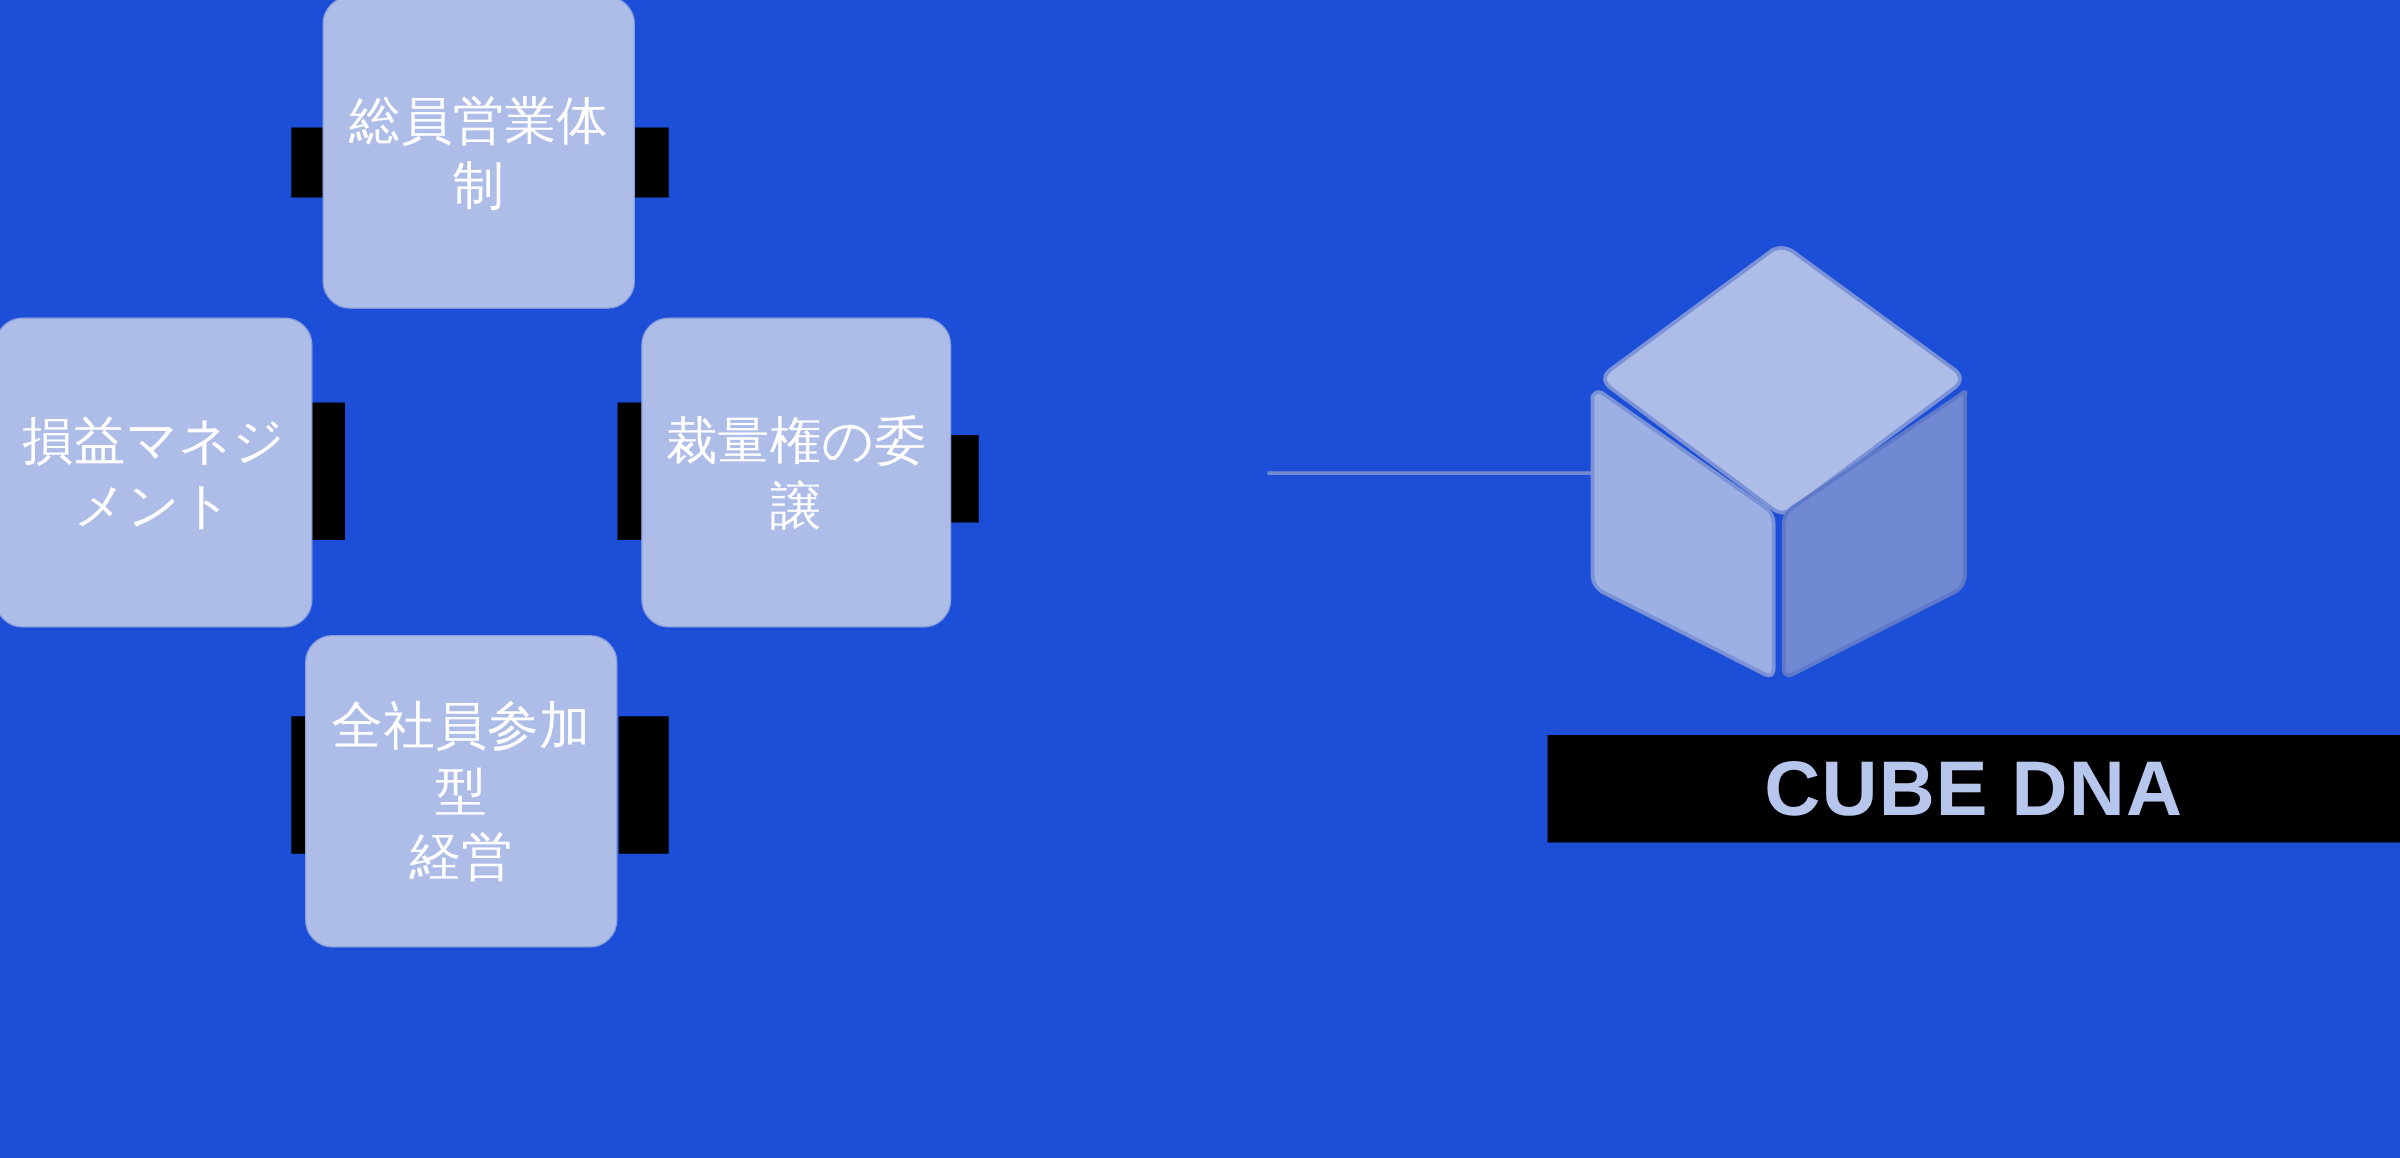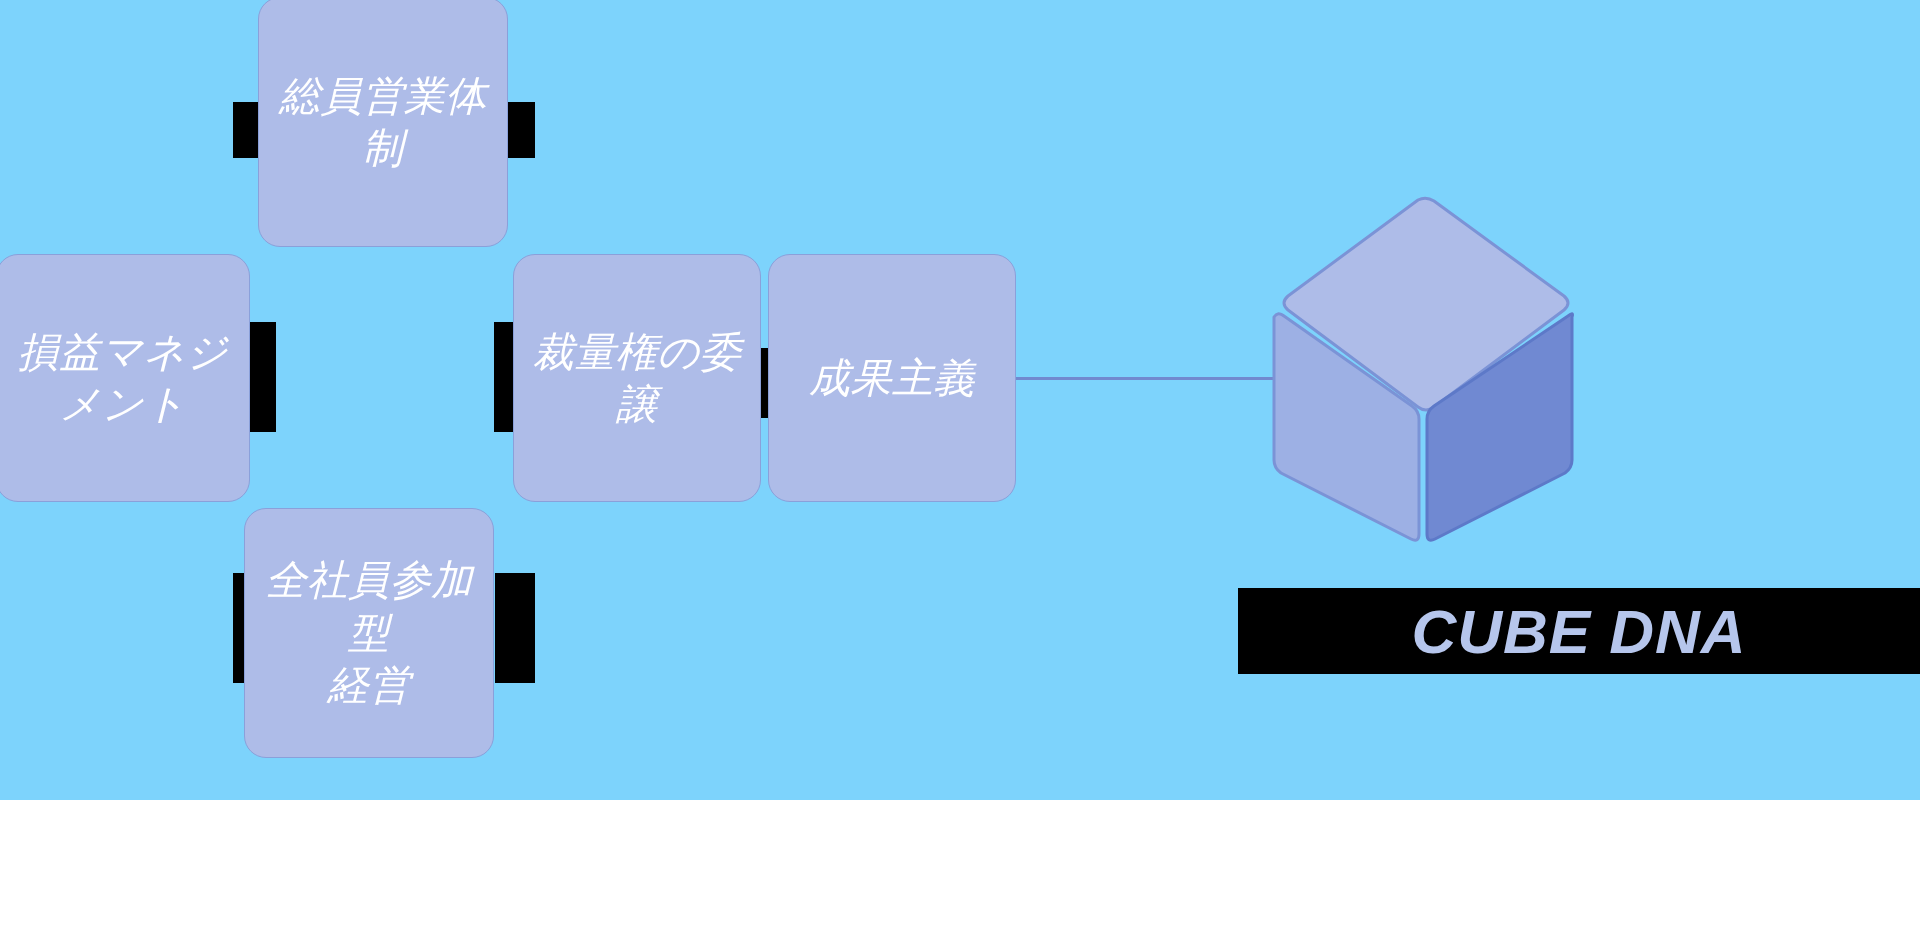--- a/index.html
+++ b/index.html
@@ -7,24 +7,23 @@
     margin: 0;
     padding: 0;
     background: #ffffff;
   }
   body {
     font-family: "Liberation Sans", "DejaVu Sans", sans-serif;
   }
   #stage {
     position: relative;
     width: 1920px;
-    height: 800px;
-    background: #7dd3fc;
+    height: 926px;
+    background: #1d4ed8;
     overflow: hidden;
-    font-style: italic;
   }
 
   
   .box {
     position: absolute;
     box-sizing: border-box;
     border-radius: 22px;
     border: 1.5px solid #8aa0da;
     display: flex;
     align-items: center;
@@ -112,23 +111,20 @@
 
   <div class="box box-light" style="left:-4px; top:254px; width:254px; height:248px;">
     <span class="label">損益マネジメント</span>
   </div>
 
 
   <div class="box box-light" style="left:513px; top:254px; width:248px; height:248px;">
     <span class="label">裁量権の委譲</span>
   </div>
 
-  <div class="box box-light" style="left:768px; top:254px; width:248px; height:248px;">
-    <span class="label">成果主義</span>
-  </div>
 
   <div class="box box-light" style="left:244px; top:508px; width:250px; height:250px;">
     <span class="label">
       <span>全社員参加型</span><br>
       <span>経営</span>
     </span>
   </div>
 
   <svg class="cube" style="left:1268px; top:195px;" width="310" height="350" viewBox="0 0 310 350">
 

